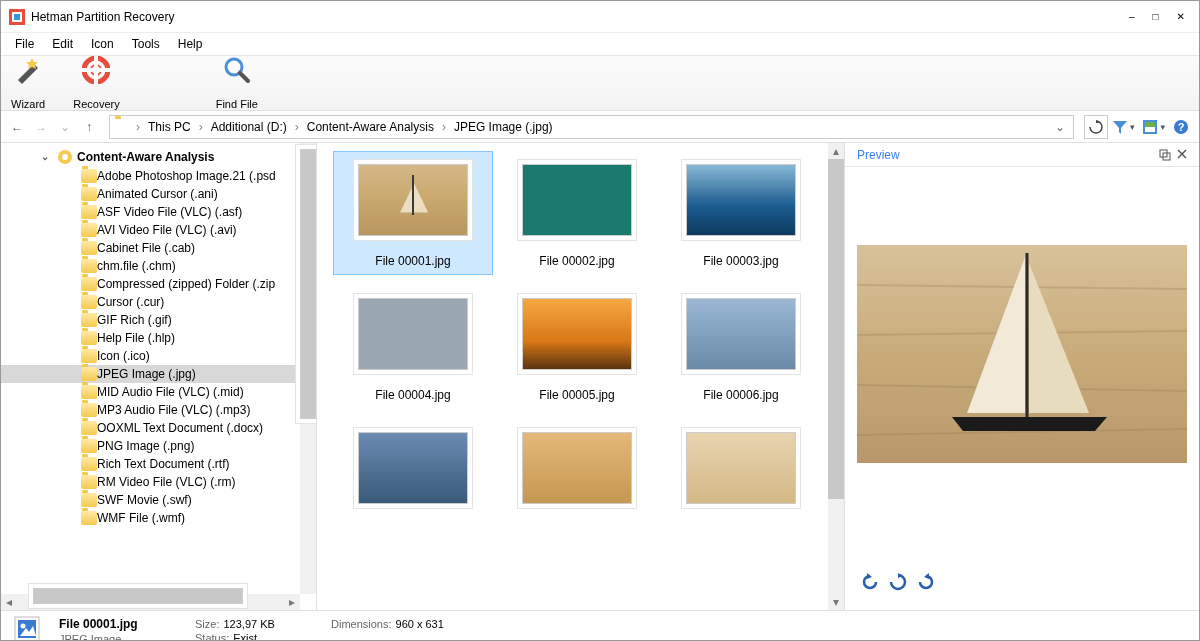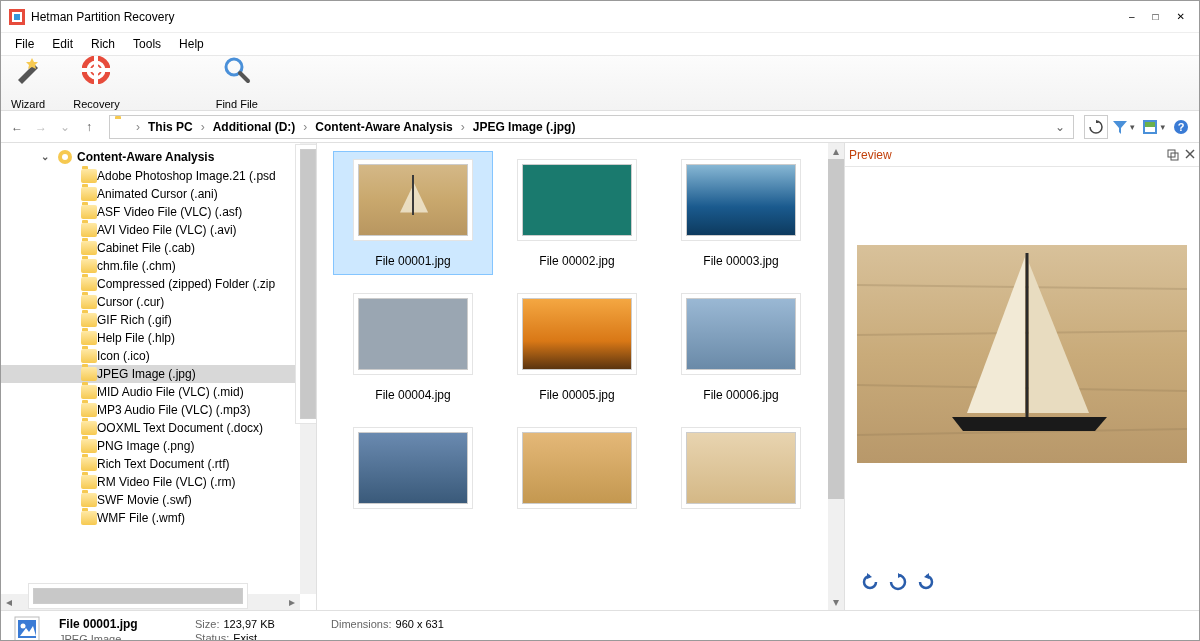--- a/index.html
+++ b/index.html
@@ -17,21 +17,21 @@
 .toolbar { height: 56px; display: flex; align-items: center; padding: 4px 10px; gap: 28px; background: linear-gradient(#fcfcfc,#f3f3f3); border-top: 1px solid #e8e8e8; border-bottom: 1px solid #e0e0e0; }
 .toolbar .tool { display: flex; flex-direction: column; align-items: center; gap: 14px; cursor: default; }
 .toolbar .tool .tool-icon { width: 28px; height: 28px; }
 .toolbar .tool .tool-label { font-size: 11px; }
 
 .navbar { height: 32px; display: flex; align-items: center; padding: 0 6px; gap: 4px; border-bottom: 1px solid #e0e0e0; }
 .nav-arrow { width: 20px; height: 20px; display: flex; align-items: center; justify-content: center; color: #555; cursor: default; }
 .nav-arrow.dim { color: #bbb; }
 .addr-box { flex: 1; display: flex; align-items: center; height: 24px; border: 1px solid #ccc; padding: 0 4px; gap: 4px; margin: 0 6px; }
 .addr-box .folder-icon { width: 16px; height: 16px; }
-.crumb { padding: 0 2px; cursor: default; font-weight: bold; }
+.crumb { padding: 0 2px; cursor: default; }
 .crumb-sep { color: #888; padding: 0 2px; }
 .addr-box .dropdown { margin-left: auto; color: #666; padding: 0 4px; }
 .refresh-btn { width: 24px; height: 24px; border: 1px solid #ccc; display: flex; align-items: center; justify-content: center; cursor: default; }
 .nav-right { display: flex; align-items: center; gap: 8px; margin-left: auto; padding-right: 4px; }
 .nav-right .icon-btn { display:flex; align-items:center; gap:2px; cursor:default; }
 
 .content { display: flex; height: 467px; }
 .tree { width: 316px; border-right: 1px solid #e0e0e0; overflow: hidden; position: relative; }
 .tree-inner { padding: 4px 0; }
 .tree-root { display: flex; align-items: center; padding: 2px 4px 2px 56px; font-weight: bold; gap: 4px; position:relative; }
@@ -51,21 +51,21 @@
 .file-card { display: flex; flex-direction: column; align-items: center; padding: 6px; border: 1px solid transparent; cursor: default; }
 .file-card.selected { background: #cde8ff; border-color: #84c5ff; }
 .thumb { width: 110px; height: 72px; background: #888; border: 1px solid #ccc; box-shadow: 0 0 0 4px #fff, 0 0 0 5px #e4e4e4; margin: 6px 0 18px; }
 .file-label { font-size: 12px; text-align: center; }
 .files-scroll { position:absolute; right:0; top:0; width:16px; height:100%; background:#f0f0f0;}
 .files-scroll .thumb-bar { position:absolute; top:16px; width:100%; height:340px; background:#c8c8c8;}
 .files-scroll .arrow { position:absolute; width:16px; height:16px; display:flex; align-items:center; justify-content:center; color:#777;}
 .files-scroll .arrow.up { top:0;} .files-scroll .arrow.down { bottom:0;}
 
 .preview { width: 354px; display: flex; flex-direction: column; }
-.preview-header { height: 24px; display: flex; align-items: center; padding: 0 4px; border-bottom: 1px solid #e6e6e6; color: #c2410c; font-size: 12px; }
+.preview-header { height: 24px; display: flex; align-items: center; padding: 0 12px; border-bottom: 1px solid #e6e6e6; color: #3b82f6; font-size: 12px; }
 .preview-header .hdr-icons { margin-left:auto; display:flex; gap:6px; }
 .preview-body { flex: 1; display: flex; flex-direction: column; align-items: center; justify-content: flex-start; padding: 10px; }
 .preview-img { width: 330px; height: 218px; margin-top: 68px; position: relative; }
 .preview-controls { display: flex; gap: 10px; margin-top: 110px; align-self: flex-start; padding-left: 6px;}
 
 .statusbar { height: 40px; display: flex; align-items: center; padding: 4px 10px; gap: 16px; border-top: 1px solid #e0e0e0; }
 .statusbar .file-icon { width: 32px; height: 32px; }
 .statusbar .col { display: flex; flex-direction: column; gap: 2px; font-size: 11px; }
 .statusbar .col .main { font-weight: bold; font-size: 12px; }
 .statusbar .col .sub { color: #666; }
@@ -102,21 +102,21 @@
   <div class="win-controls">
     <span>–</span>
     <span>□</span>
     <span>✕</span>
   </div>
 </div>
 
 <div class="menubar">
   <span class="menu-item">File</span>
   <span class="menu-item">Edit</span>
-  <span class="menu-item">Rich</span>
+  <span class="menu-item">Icon</span>
   <span class="menu-item">Tools</span>
   <span class="menu-item">Help</span>
 </div>
 
 <div class="toolbar">
   <div class="tool">
     <span class="tool-icon">
       <svg width="28" height="28">
           <polygon points="4,24 20,8 24,12 8,28" fill="#555"></polygon>
           <polygon points="18,2 20,6 24,6 21,9 22,13 18,11 14,13 15,9 12,6 16,6" fill="#f6c951"></polygon>

